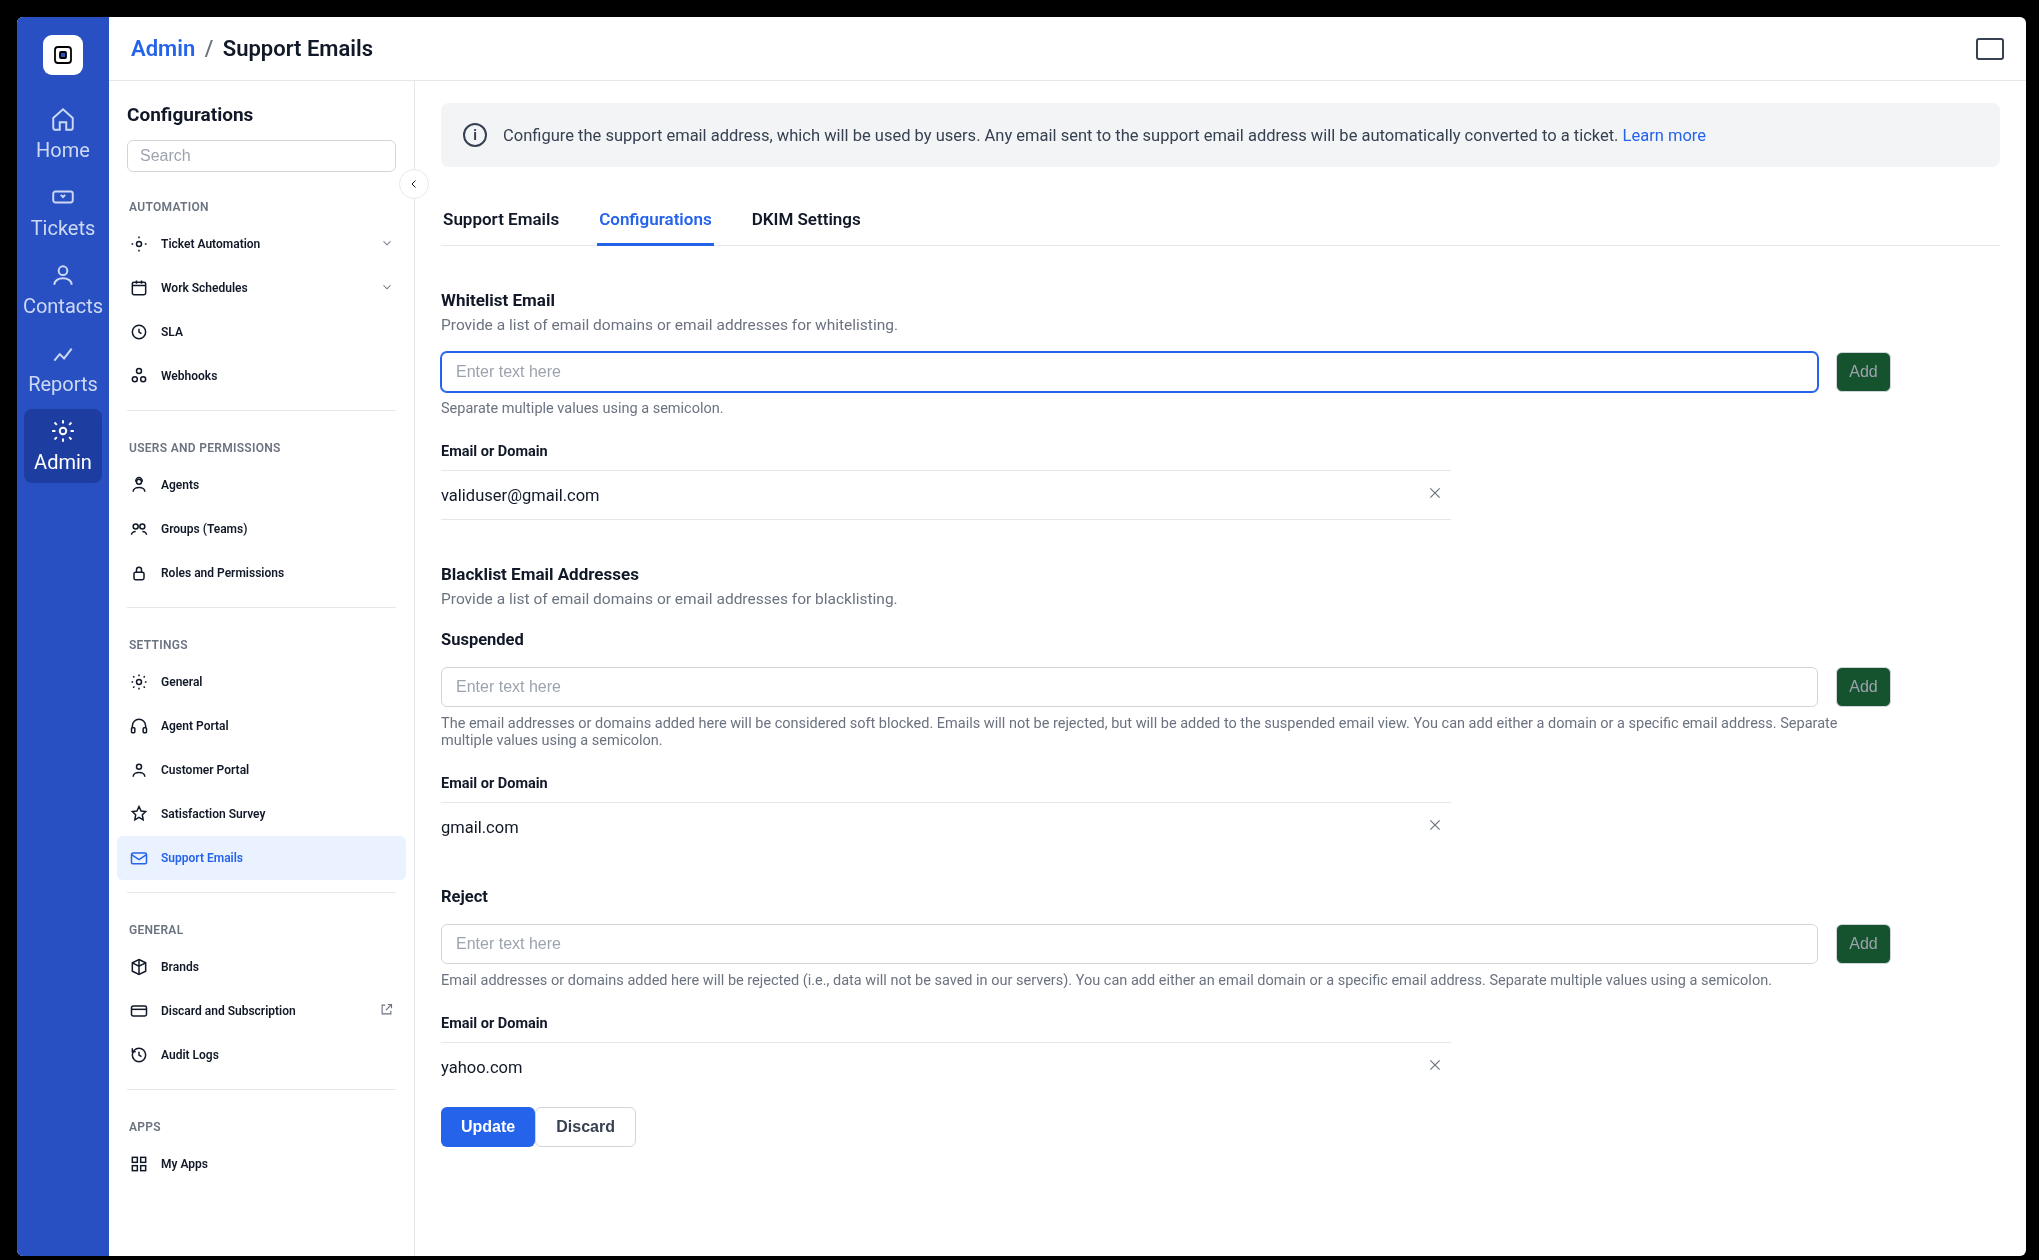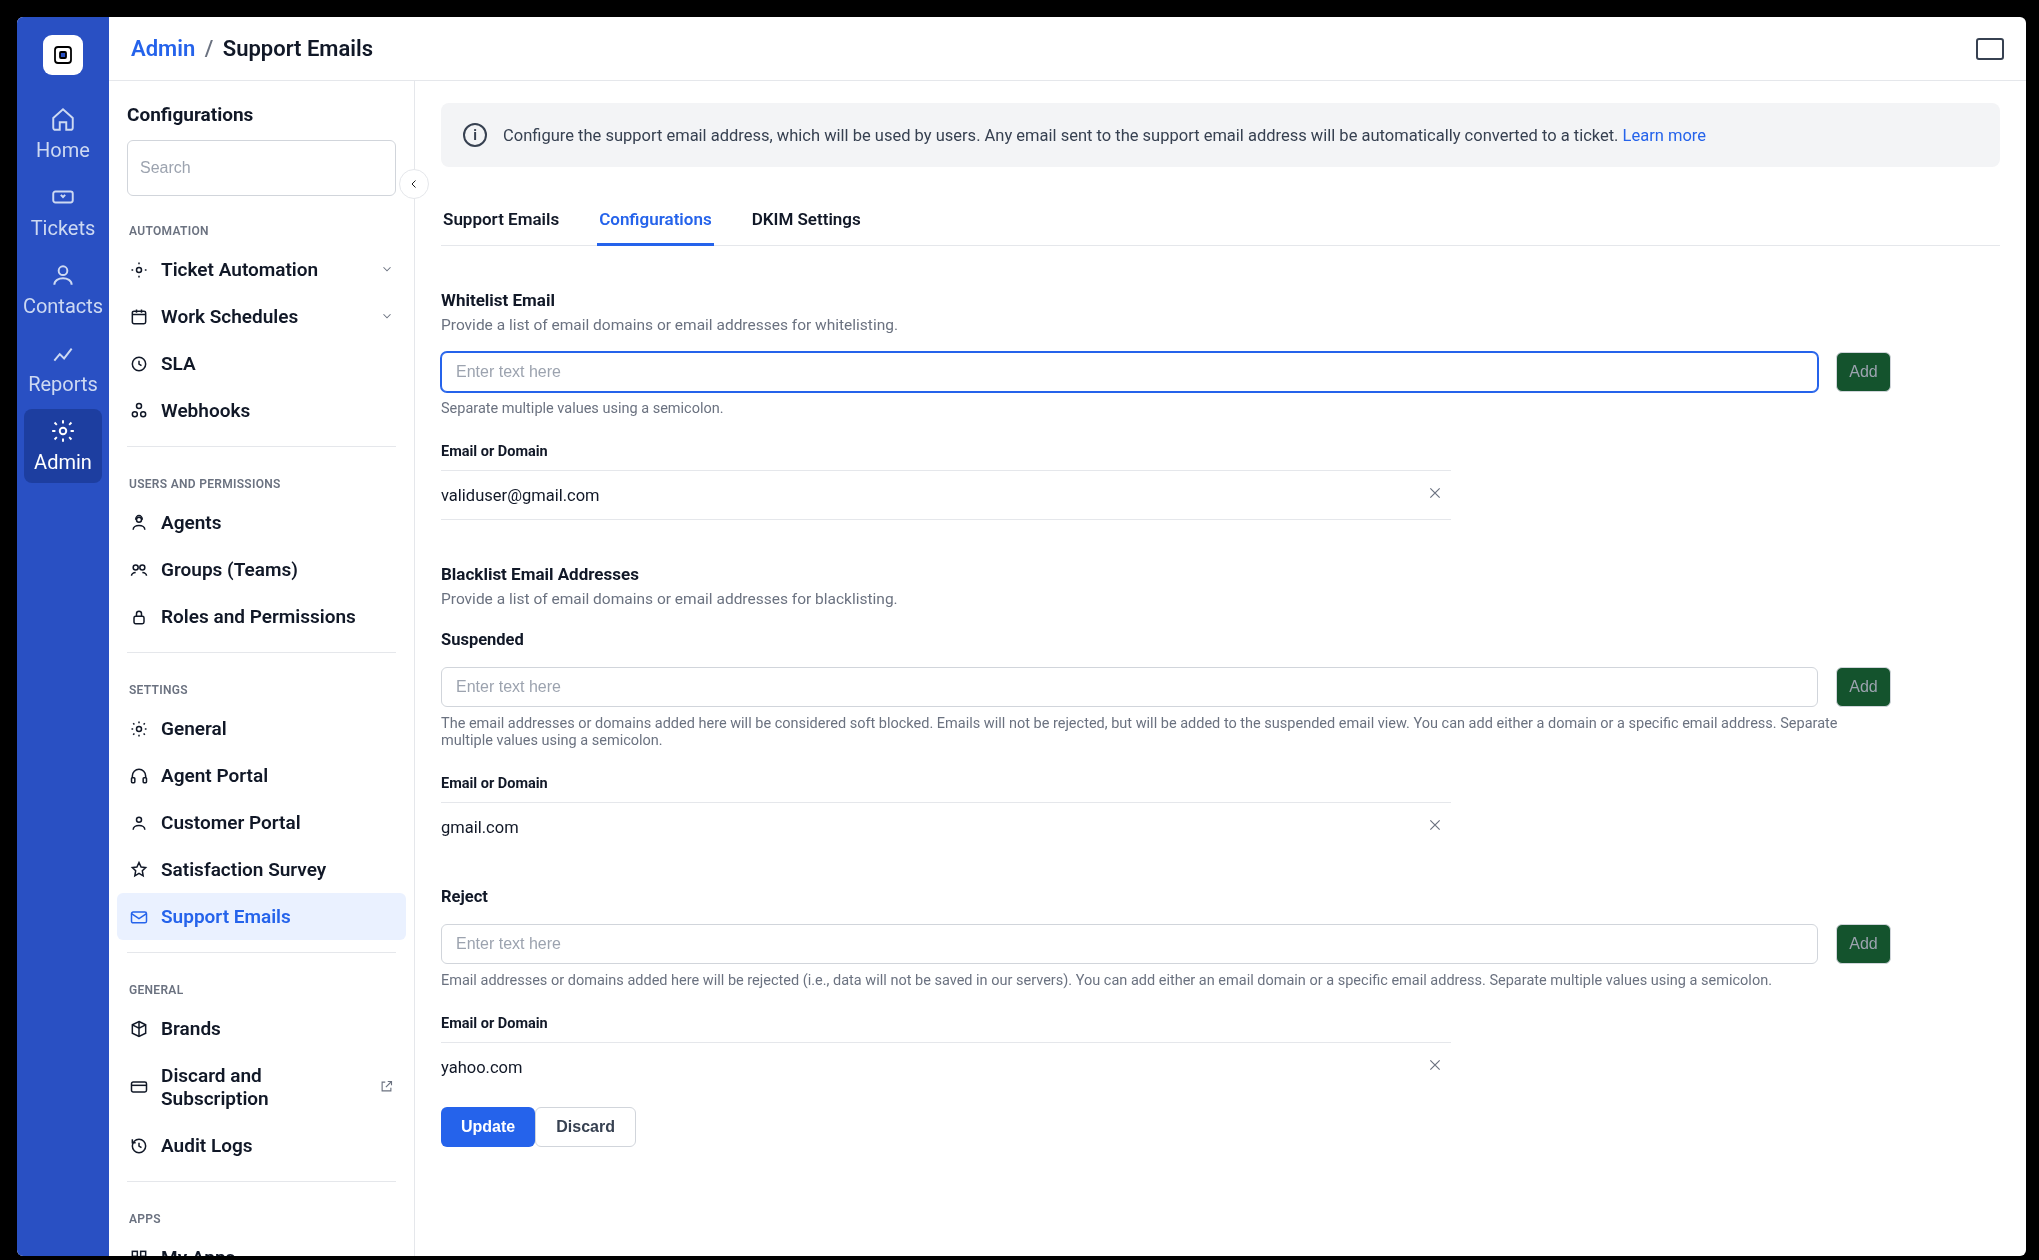--- a/index.html
+++ b/index.html
@@ -26,25 +26,25 @@
 .topbar-right .device-icon { width:28px; height:22px; border:2px solid #374151; border-radius:3px; position:relative; }
 
 .body-row { flex:1; display:flex; min-height:0; }
 
 
 .config-sidebar { width: 306px; border-right: 1px solid #e5e7eb; display:flex; flex-direction:column; position:relative; }
 .config-header { display:flex; align-items:center; justify-content:space-between; padding: 22px 18px 14px 18px; }
 .config-header h2 { font-size: 19px; font-weight: 700; color:#111827; }
 .collapse-btn { width:30px; height:30px; border:1px solid #e5e7eb; border-radius:50%; background:#fff; display:flex; align-items:center; justify-content:center; cursor:pointer; position:absolute; right:-15px; top:88px; z-index:5;}
 .search-wrap { padding: 0 18px 10px 18px; }
-.search-input { width:100%; height:56px; border:1px solid #d1d5db; border-radius:6px; padding:0 12px; font-size:16px; color:#111; }
+.search-input { width:100%; height:32px; border:1px solid #d1d5db; border-radius:6px; padding:0 12px; font-size:16px; color:#111; }
 .search-input::placeholder { color:#9ca3af; }
 
 .section-label { font-size: 12px; color:#6b7280; font-weight:600; letter-spacing:0.3px; padding: 18px 20px 8px 20px; }
-.menu-item { display:flex; align-items:center; gap:12px; padding: 12px 20px; font-size:19px; color:#111827; font-weight:600; cursor:pointer; }
+.menu-item { display:flex; align-items:center; gap:12px; padding: 12px 20px; font-size:12px; color:#111827; font-weight:600; cursor:pointer; }
 .menu-item.active { background:#eaf1ff; color:#2563eb; border-radius:6px; margin:0 8px; padding:12px 12px; }
 .menu-item .micon { width:20px; height:20px; flex-shrink:0; display:flex; align-items:center; justify-content:center; }
 .menu-item .ext { margin-left:auto; color:#6b7280; }
 .menu-item .chev { margin-left:auto; color:#6b7280; }
 .sidebar-scroll { overflow-y:auto; flex:1; padding-bottom:20px; }
 .hr { height:1px; background:#e5e7eb; margin:12px 18px; }
 
 
 .content { flex:1; overflow-y:auto; padding: 22px 26px 22px 26px; min-width:0; }
 .info-banner { background:#f3f4f6; border-radius:8px; padding:20px 22px; display:flex; align-items:center; gap:16px; font-size:16.5px; color:#374151; }

